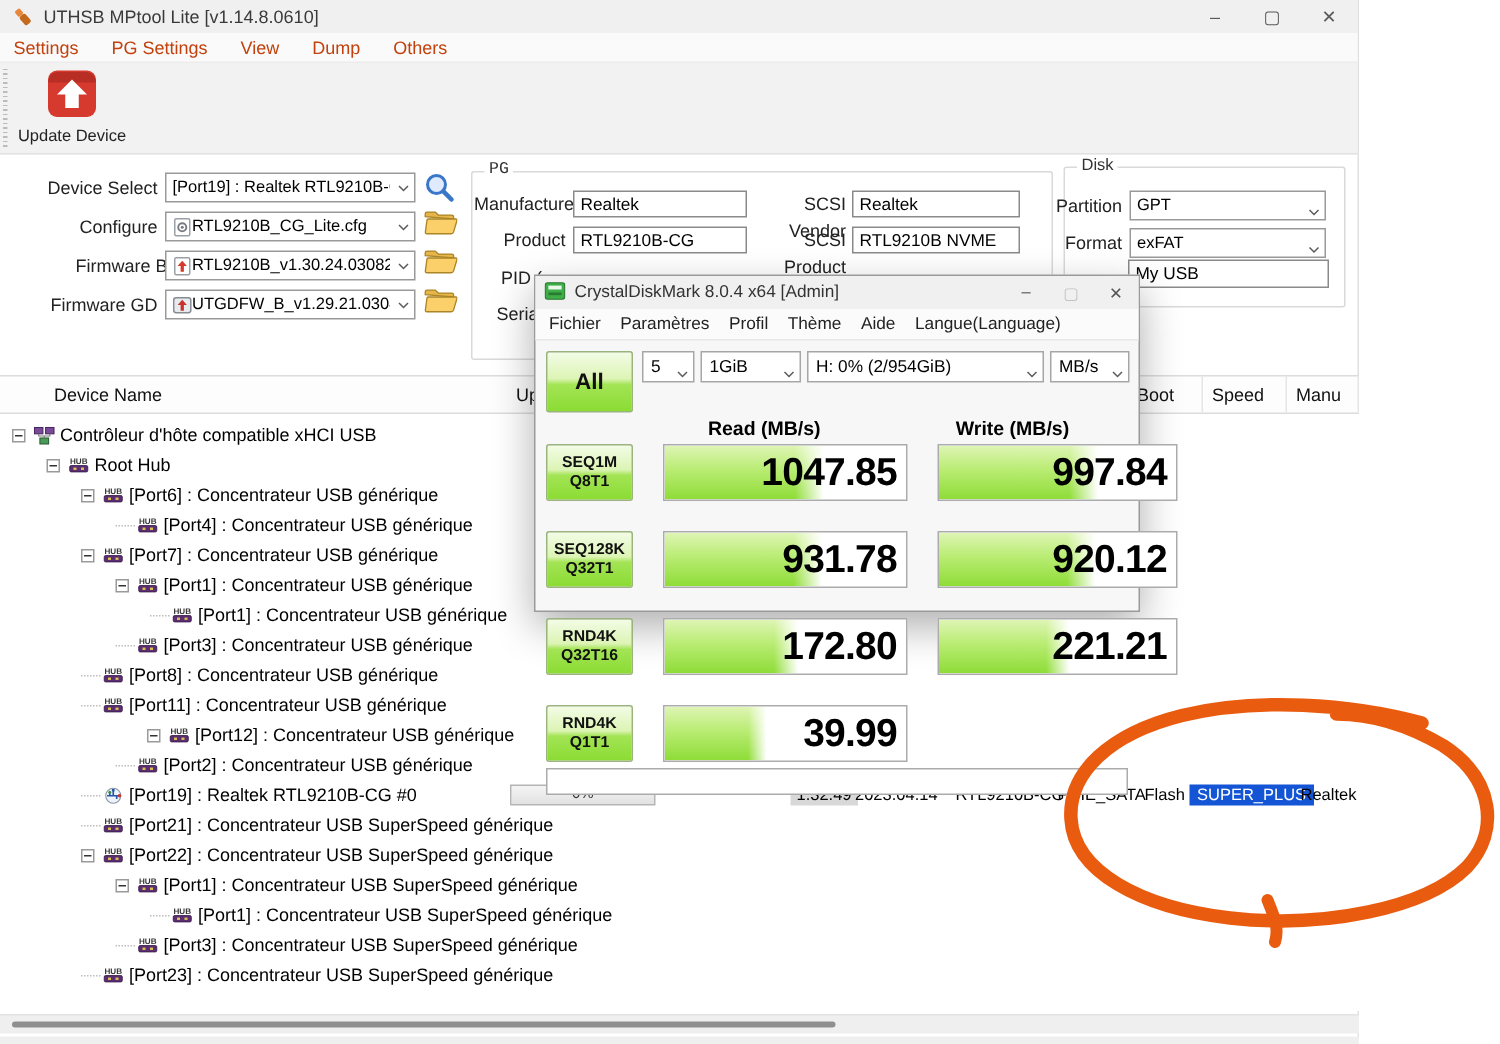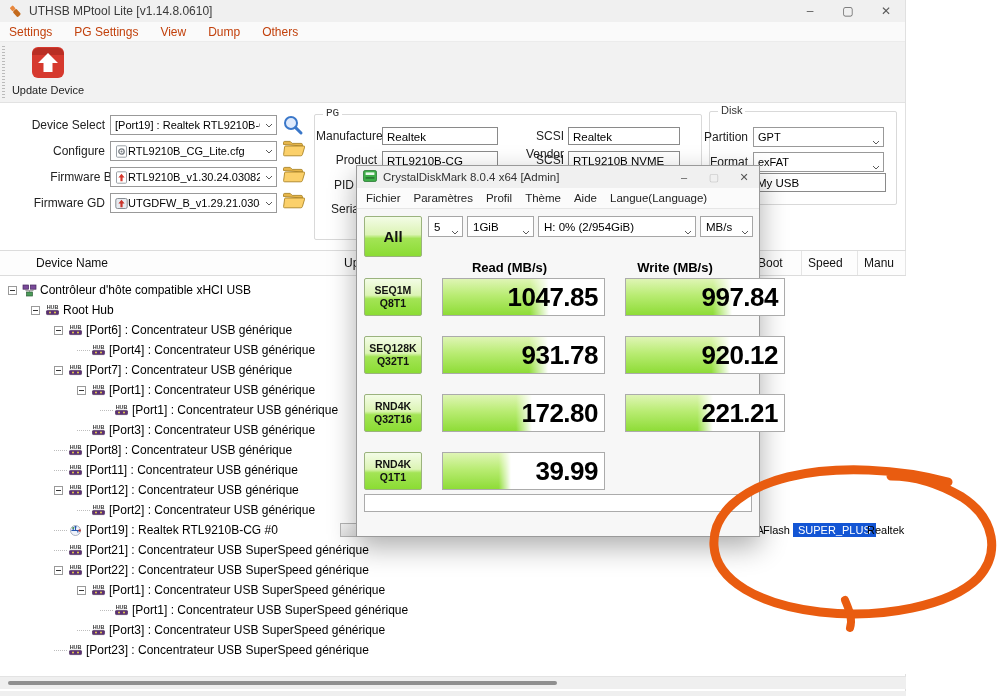--- a/index.html
+++ b/index.html
@@ -44,21 +44,21 @@
   .tree-icon { width:16px; display:flex; justify-content:center; margin-right:3px; flex:0 0 16px; }
   .tree-label { white-space:nowrap; }
 
   
   .p19 { position:absolute; top:0; font-size:11px; color:#000; }
   .progress { left:340px; top:3px; width:97px; height:14px; border:1px solid #b5b5b5; background:linear-gradient(180deg,#f4f4f4,#e2e2e2); text-align:center; font-size:10px; line-height:12px; color:#333; }
   .verbox { left:527px; top:3px; background:#d8d8d8; padding:1px 4px; }
   .chip-blue { background:#1355d4; color:#fff; padding:1px 5px; font-size:11px; }
 
   
-  .cdm { position:absolute; left:356px; top:165px; width:404px; height:372px; background:#f7f7f7; border:1px solid #9a9a9a; box-shadow:0 10px 26px rgba(0,0,0,.32); z-index:5; }
+  .cdm { position:absolute; left:356px; top:183px; width:404px; height:225px; background:#f7f7f7; border:1px solid #9a9a9a; box-shadow:0 10px 26px rgba(0,0,0,.32); z-index:5; }
   .cdm-title { height:22px; background:#f0f0f0; display:flex; align-items:center; padding-left:6px; font-size:11.5px; color:#333; }
   .cdm-title .t { margin-left:6px; }
   .cdm-controls-right { position:absolute; right:0; top:0; height:22px; display:flex; }
   .cdm-winbtn { width:30px; height:22px; display:flex; align-items:center; justify-content:center; font-size:11px; color:#555; }
   .cdm-winbtn.disabled { color:#c3c3c3; }
   .cdm-menu { height:21px; background:#fbfbfb; display:flex; align-items:center; gap:13px; padding-left:9px; font-size:11.5px; color:#222; border-bottom:1px solid #e6e6e6; }
   .cdm-body { position:relative; padding:5px 7px 0 7px; }
   .cdm-ctl { position:relative; height:64px; }
   .btn-green { background:linear-gradient(180deg,#f3fce6 0%,#dcf4b4 45%,#a3e455 55%,#8bdc33 100%); border:1px solid #9bb37e; border-radius:2px; color:#111;text-align:center; }
   .all-btn { position:absolute; left:0; top:2px; width:58px; height:41px; font-weight:bold; font-size:15px; display:flex; align-items:center; justify-content:center; }
@@ -370,21 +370,21 @@
         <span class="tree-icon">
           <svg width="15" height="12" viewBox="0 0 15 12">
             <text x="7.5" y="5.4" font-size="5.4" font-weight="bold" text-anchor="middle" fill="#333">HUB</text>
             <rect x="1.5" y="6.4" width="12" height="4.2" rx="0.9" fill="#5c2f74" stroke="#391c49" stroke-width="0.6"></rect>
             <rect x="4" y="7.7" width="2" height="1.6" fill="#d9c44e"></rect>
             <rect x="9" y="7.7" width="2" height="1.6" fill="#d9c44e"></rect>
           </svg>
         </span>
         <span class="tree-label">[Port11] : Concentrateur USB générique</span>
       </div>
-      <div class="tree-row" style="padding-left: 54px;">
+      <div class="tree-row" style="padding-left: 54px; margin-left: 44px;">
         <span class="expander">
           <i></i>
         </span>
         <span class="tree-icon">
           <svg width="15" height="12" viewBox="0 0 15 12">
             <text x="7.5" y="5.4" font-size="5.4" font-weight="bold" text-anchor="middle" fill="#333">HUB</text>
             <rect x="1.5" y="6.4" width="12" height="4.2" rx="0.9" fill="#5c2f74" stroke="#391c49" stroke-width="0.6"></rect>
             <rect x="4" y="7.7" width="2" height="1.6" fill="#d9c44e"></rect>
             <rect x="9" y="7.7" width="2" height="1.6" fill="#d9c44e"></rect>
           </svg>

